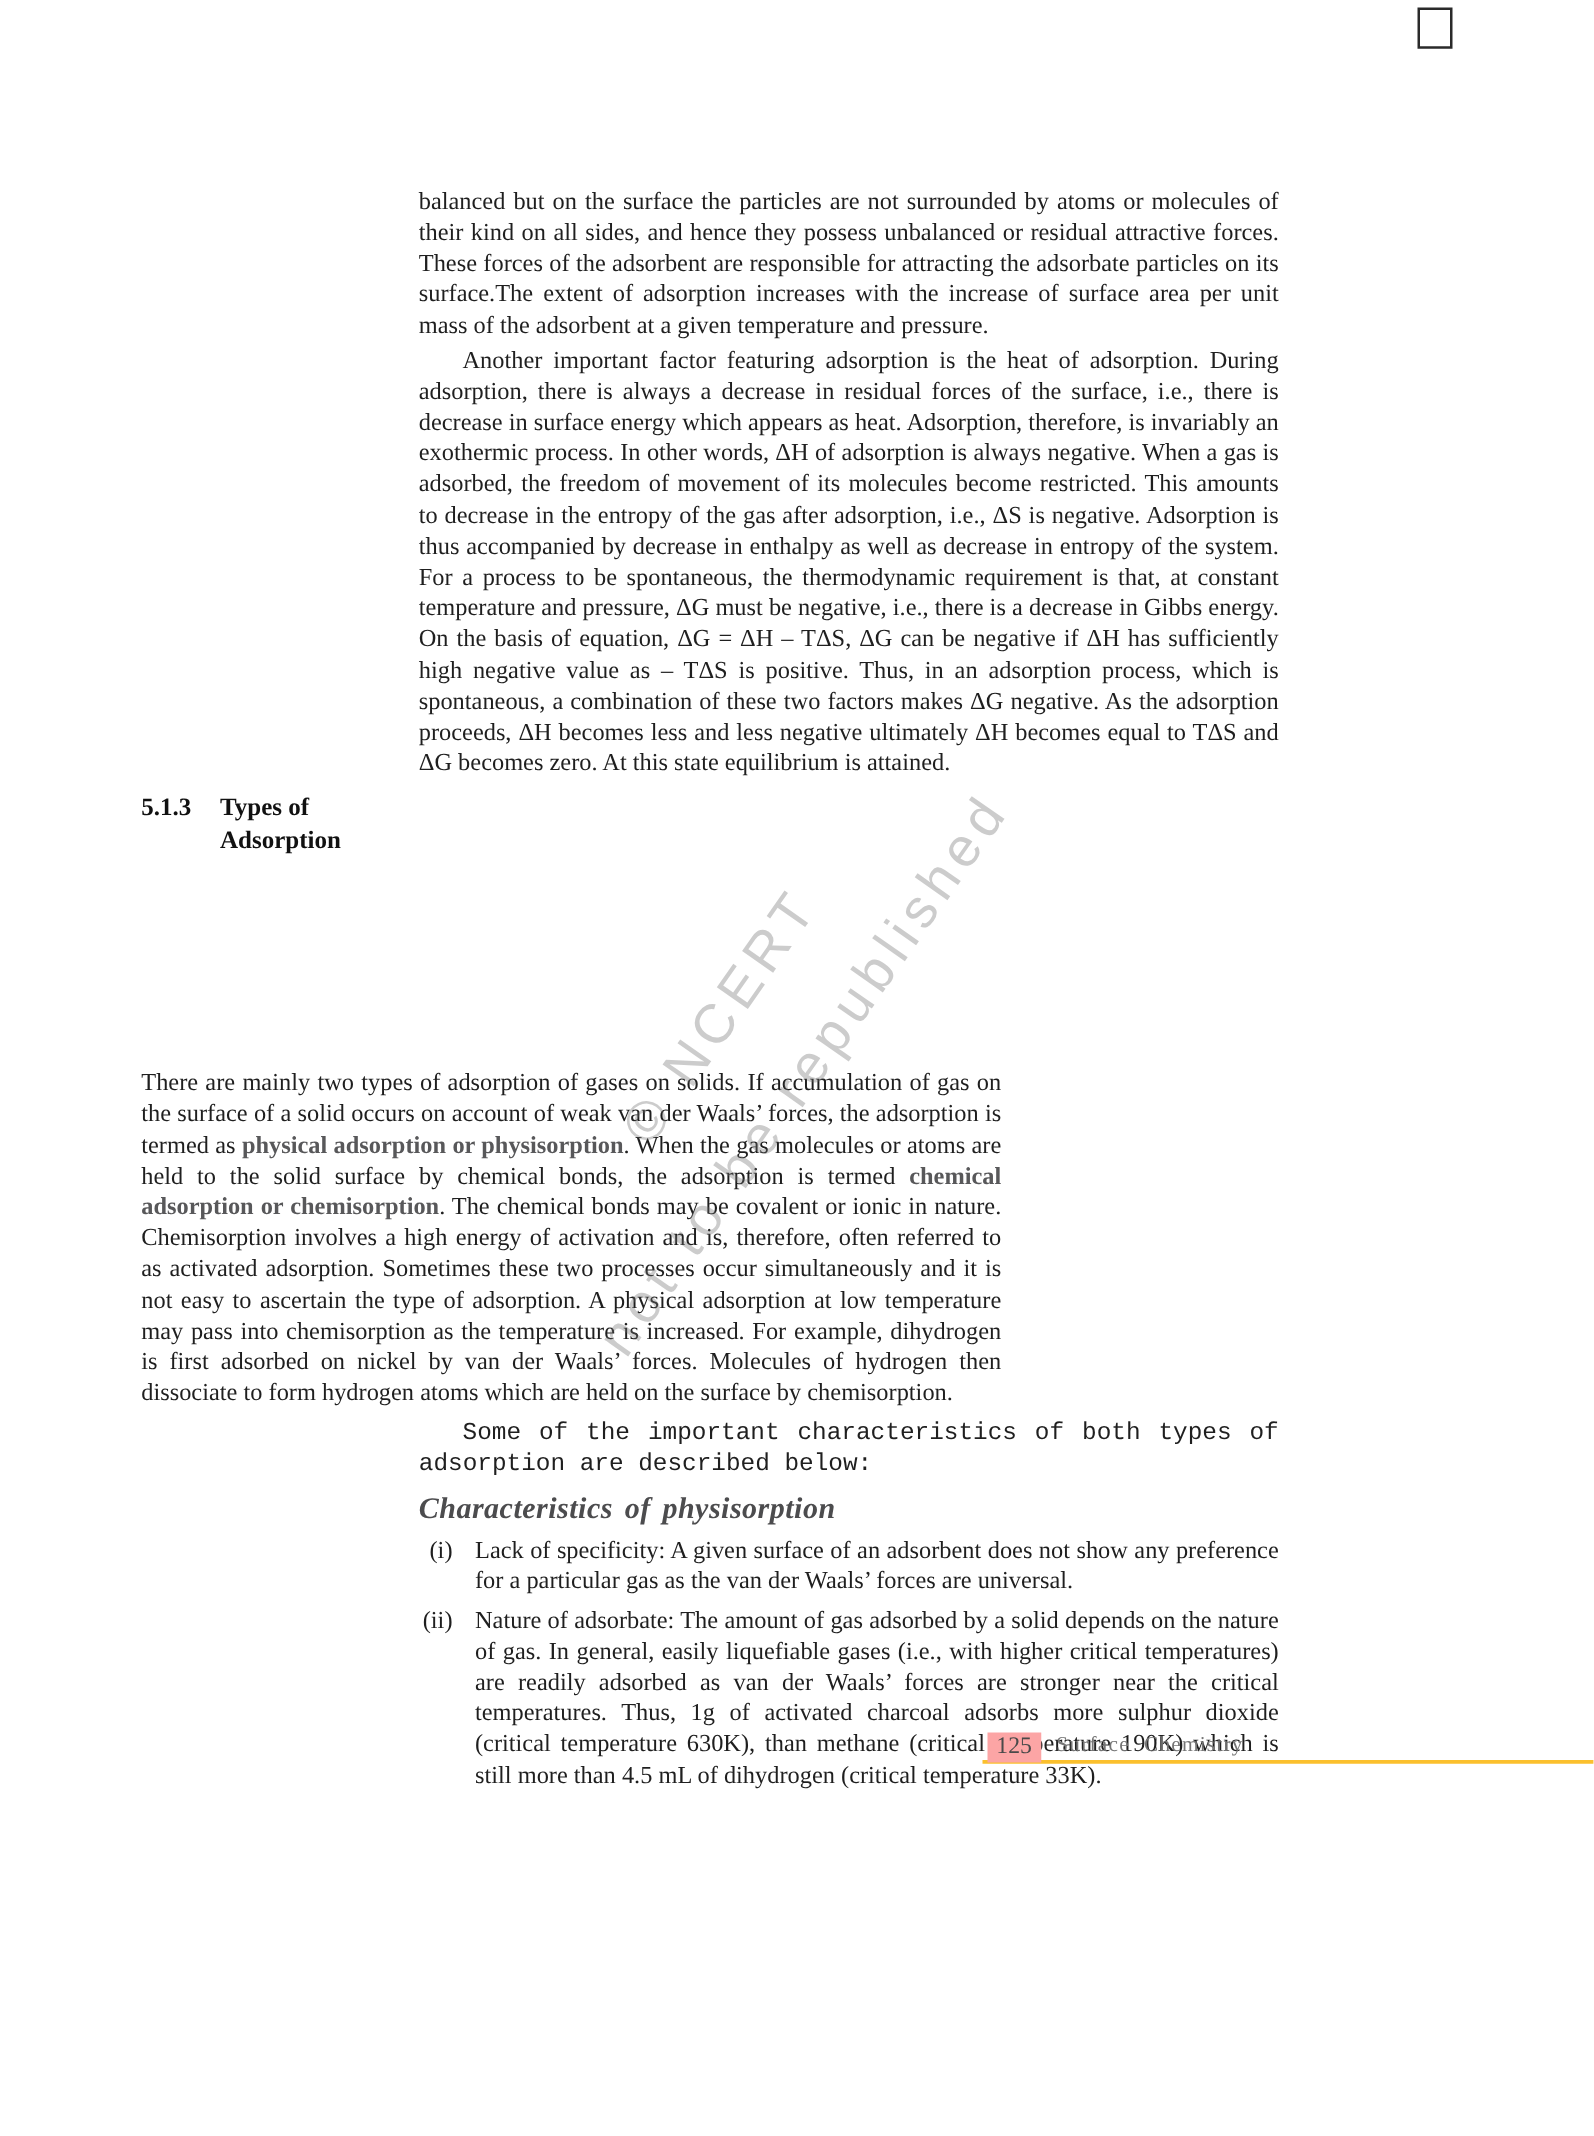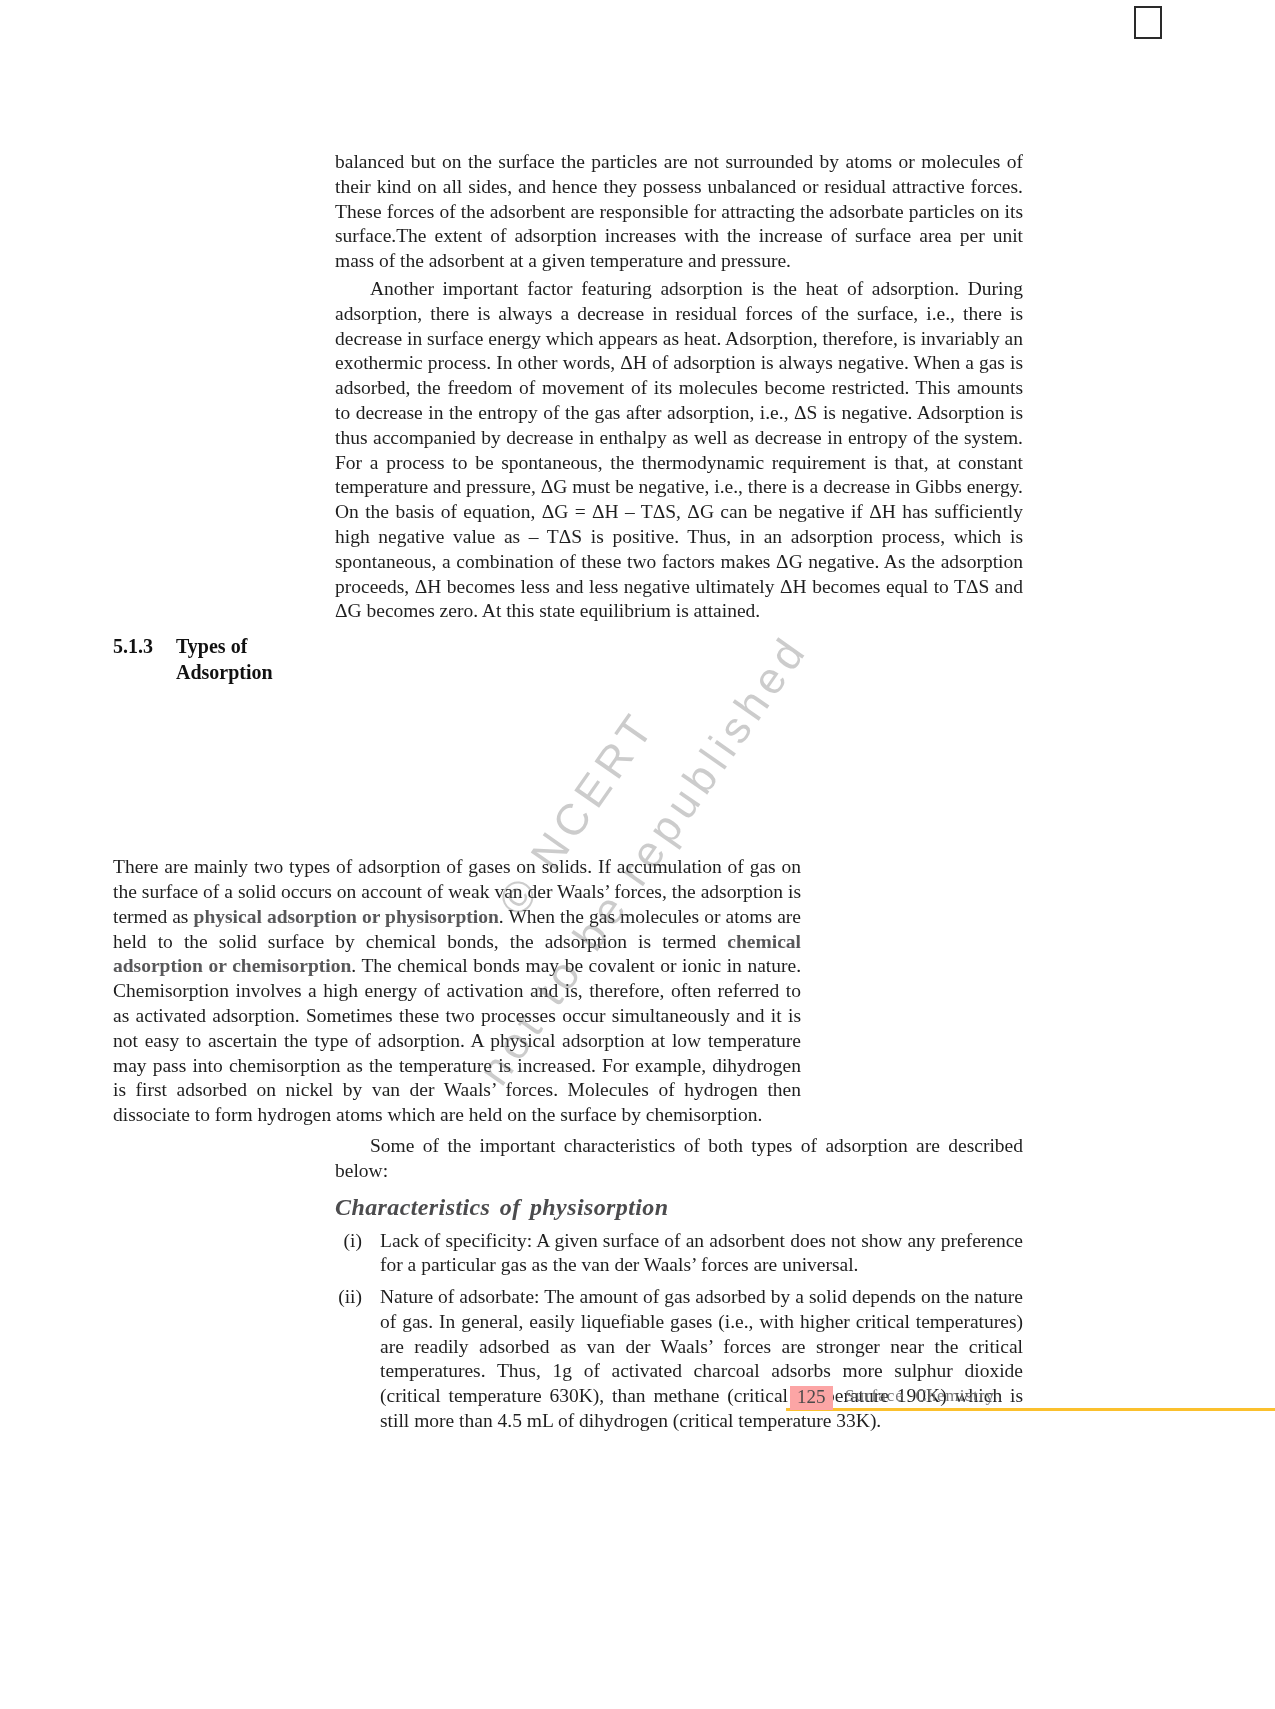--- a/index.html
+++ b/index.html
@@ -42,21 +42,21 @@
     display:flex;
     font-weight:bold;
     font-size:20px;
     line-height:26px;
     color:#111111;
   }
   .section-number { flex:0 0 55px; margin-right:8px; }
   .section-title { }
   .section-body { flex:1; }
   .section-body .para { margin-left:0; }
-  .para-follow { margin-top:6px; }
+  .para-follow { margin-top:6px;font-family:Liberation Mono, monospace; }
   .subheading {
     margin-left:222px;
     margin-top:10px;
     font-size:24px;
     font-weight:bold;
     font-style:italic;
     color:#4c4c4e;
     letter-spacing:0.4px;
     word-spacing:3px;
   }

